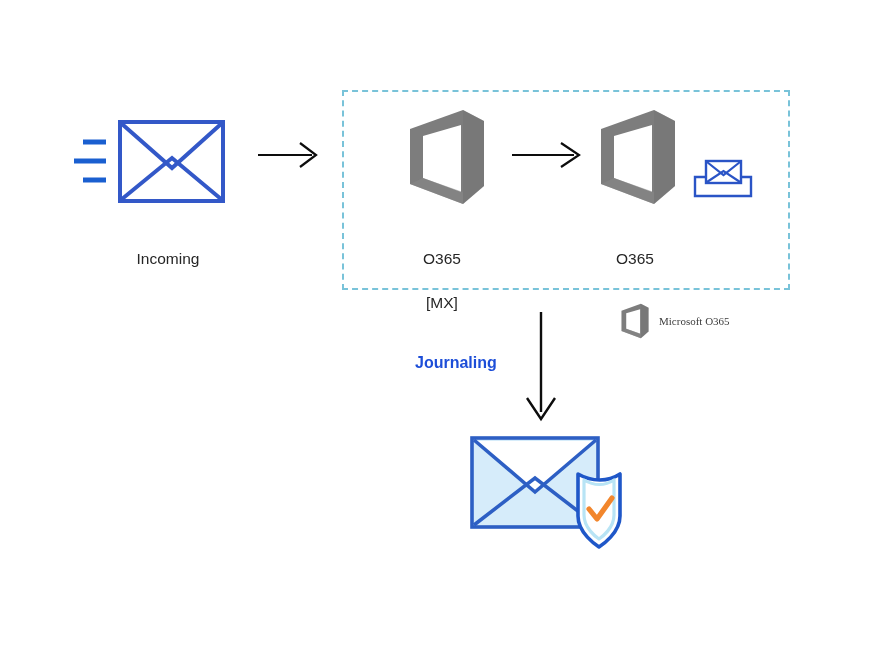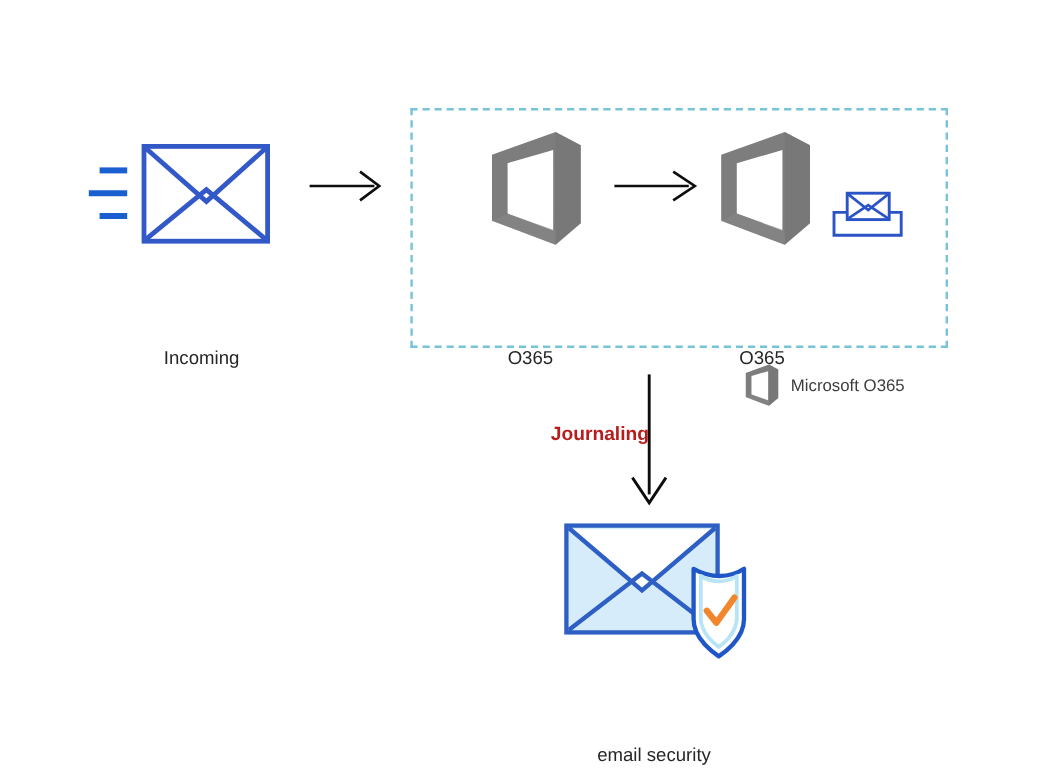--- a/index.html
+++ b/index.html
@@ -36,52 +36,51 @@
   
   .caption {
     position: absolute;
     text-align: center;
     font-size: 15.5px;
     line-height: 1.42;
     color: #262626;
     font-family: "Liberation Sans", sans-serif;
     white-space: pre-line;
   }
-  .caption .line { display: block; margin-top: 40px; }
+  .caption .line { display: block; }
 
   #label-incoming { left: 88px;  top: 226px; width: 160px; }
   #label-mx       { left: 367px; top: 226px; width: 150px; }
   #label-inboxes  { left: 560px; top: 226px; width: 150px; }
   #label-area1    { left: 462px; top: 557px; width: 166px; }
 
   #label-journaling {
     position: absolute;
     left: 415px;
     top: 354px;
     width: 120px;
     text-align: left;
     font-size: 16px;
     font-weight: bold;
-    color: #b91c1c;
+    color: #1d4ed8;
     font-family: "Liberation Sans", sans-serif;
-    margin-left: 44px;
   }
 
   #legend {
     position: absolute;
     left: 620px;
     top: 302px;
     display: flex;
     align-items: center;
     gap: 9px;
   }
   #legend-text {
-    font-size: 14px;
+    font-size: 11px;
     color: #3c3c3c;
-    font-family: Liberation Sans, sans-serif;
+    font-family: Liberation Serif, serif;
     white-space: nowrap;
   }
 
   
   #incoming-email-icon { left: 72px;  top: 118px; }
   #arrow-incoming      { left: 258px; top: 140px; }
   #o365-mx-icon        { left: 406px; top: 108px; }
   #arrow-mx-inbox      { left: 512px; top: 140px; }
   #o365-inbox-icon     { left: 597px; top: 108px; }
   #inbox-tray-icon     { left: 692px; top: 157px; }
@@ -132,20 +131,21 @@
 
       <path d="M17 28 L55 17 L55 84 L17 70 L17 28 Z" fill="#ffffff"></path>
 
       <path d="M57 2 L78 13 L78 78 L57 96 L57 2 Z" fill="#6f6f6f" opacity="0.35"></path>
       <path d="M4 76 L57 96 L57 84 L17 70 L4 76 Z" fill="#8a8a8a" opacity="0.5"></path>
     </svg>
   </div>
 
   <div class="caption" id="label-mx">
     <span class="line">O365</span>
+    <span class="line">[MX]</span>
   </div>
 
   <div class="node" id="arrow-mx-inbox">
     <svg width="72" height="30" viewBox="0 0 72 30">
       <line x1="0" y1="15" x2="62" y2="15" stroke="#0d0d0d" stroke-width="2.2"></line>
       <polyline points="49,3 67,15 49,27" fill="none" stroke="#0d0d0d" stroke-width="2.2" stroke-linejoin="miter" stroke-linecap="butt"></polyline>
     </svg>
   </div>
 
   <div class="node" id="o365-inbox-icon">
@@ -206,16 +206,15 @@
       <path d="M6 93 L67 46 L128 93" fill="none" stroke="#2d5fc4" stroke-width="3.6" stroke-linejoin="miter"></path>
 
       <path d="M110 42 C124 50 140 50 152 42 L152 84 C152 101 134 113 131 115 C128 113 110 101 110 84 Z" fill="#ffffff" stroke="#1f57c8" stroke-width="3.6" stroke-linejoin="round"></path>
       <path d="M116 48 C126 54 137 54 146 48 L146 83 C146 96 134 105 131 107 C128 105 116 96 116 83 Z" fill="#ffffff" stroke="#b8e4f5" stroke-width="3.2" stroke-linejoin="round"></path>
 
       <polyline points="121,77 129,87 144,66" fill="none" stroke="#f2862c" stroke-width="5.2" stroke-linecap="round" stroke-linejoin="round"></polyline>
     </svg>
   </div>
 
   <div class="caption" id="label-area1">
-    <span class="line">email security</span>
   </div>
 
 </div>
 
 </body></html>

